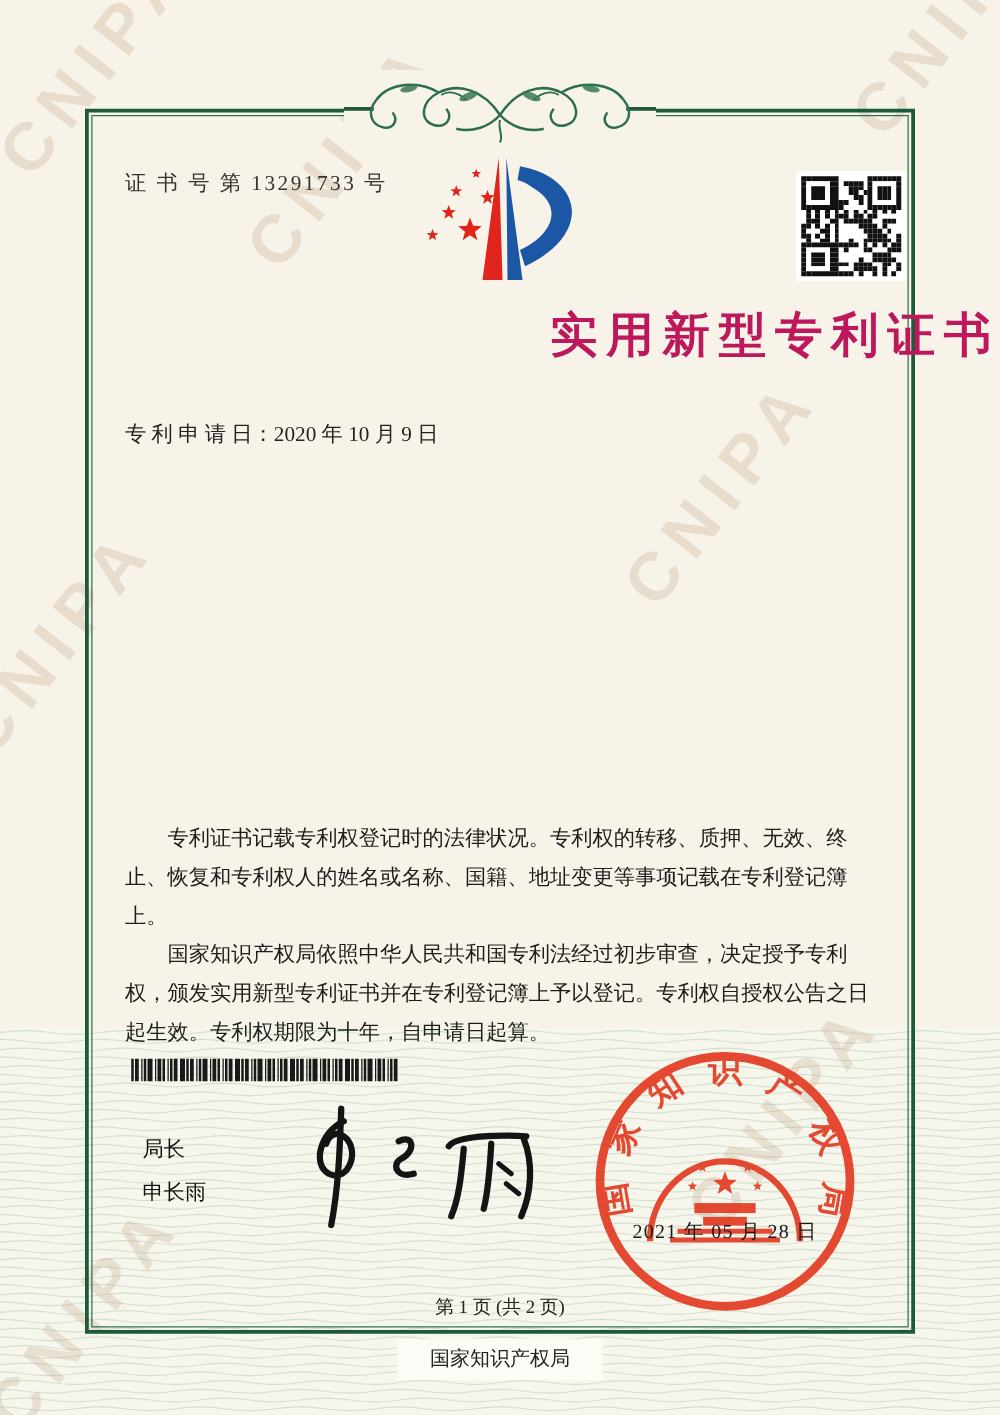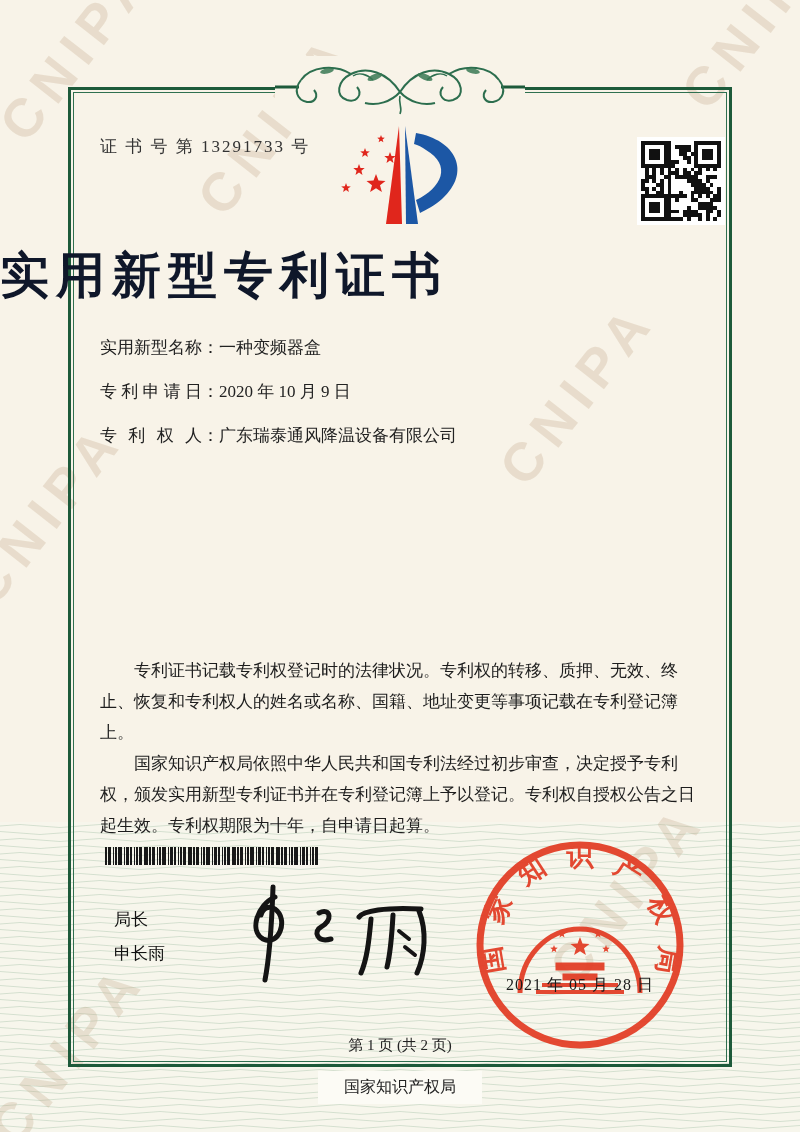--- a/index.html
+++ b/index.html
@@ -10,22 +10,22 @@
   .wm{position:absolute;font-family:"Liberation Sans","DejaVu Sans",sans-serif;
       font-weight:bold;font-size:54px;letter-spacing:10px;color:rgba(196,170,138,.30);
       transform:rotate(-52deg);white-space:nowrap;pointer-events:none;}
   
   .frame{position:absolute;left:68px;top:87px;width:664px;height:980px;
          border:3px solid #1d5a3a;box-sizing:border-box;}
   .frame-inner{position:absolute;inset:2px;border:1px solid #2f7050;}
   
   .certno{position:absolute;left:100px;top:135px;font-size:17px;letter-spacing:2px;color:#333;}
   
-  .title{position:absolute;left:0;right:0;top:243px;text-align:left;
-         font-size:49px;font-weight:bold;letter-spacing:7px;color:#0f172a;}
+  .title{position:absolute;left:0;right:0;top:243px;text-align:right;
+         font-size:38px;font-weight:bold;letter-spacing:7px;color:#be185d;}
   
   .fields{position:absolute;left:100px;top:335px;width:612px;font-size:17px;line-height:26px;}
   .frow{margin-bottom:18px;white-space:nowrap;}
   .flabel{display:inline-block;width:102px;text-align:justify;text-align-last:justify;vertical-align:top;}
   .fcolon{display:inline-block;vertical-align:top;}
   .fvalue{display:inline-block;width:480px;vertical-align:top;white-space:normal;}
   .gval{display:inline-block;width:196px;vertical-align:top;}
   
   .bodytext{position:absolute;left:100px;top:655px;width:606px;font-size:17px;line-height:31px;color:#1d1d1d;}
   .bodytext p{margin:0;text-indent:2em;}
@@ -590,27 +590,21 @@
       <div style="background: rgb(255, 255, 255);"></div>
       <div style="background: rgb(17, 17, 17);"></div>
       <div style="background: rgb(255, 255, 255);"></div>
     </div>
 </div>
 
 <div class="title">实用新型专利证书</div>
 
 <div class="fields">
   <div class="frow">
-    <span class="flabel">实用新型名称</span><span class="fcolon">：</span><span class="fvalue">一种变频器盒</span>
-  </div>
-  <div class="frow">
     <span class="flabel">专利申请日</span><span class="fcolon">：</span><span class="fvalue">2020 年 10 月 9 日</span>
-  </div>
-  <div class="frow">
-    <span class="flabel">专利权人</span><span class="fcolon">：</span><span class="fvalue">广东瑞泰通风降温设备有限公司</span>
   </div>
 </div>
 
 <div class="bodytext">
   <p>专利证书记载专利权登记时的法律状况。专利权的转移、质押、无效、终止、恢复和专利权人的姓名或名称、国籍、地址变更等事项记载在专利登记簿上。</p>
   <p>国家知识产权局依照中华人民共和国专利法经过初步审查，决定授予专利权，颁发实用新型专利证书并在专利登记簿上予以登记。专利权自授权公告之日起生效。专利权期限为十年，自申请日起算。</p>
 </div>
 
 <div class="barcode" id="barcode">
     <div style="width: 2px; margin-right: 1px;"></div>

